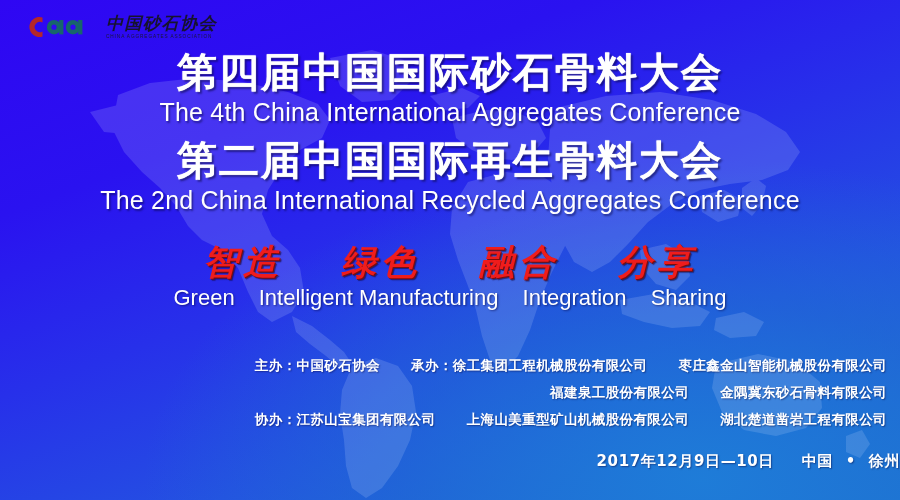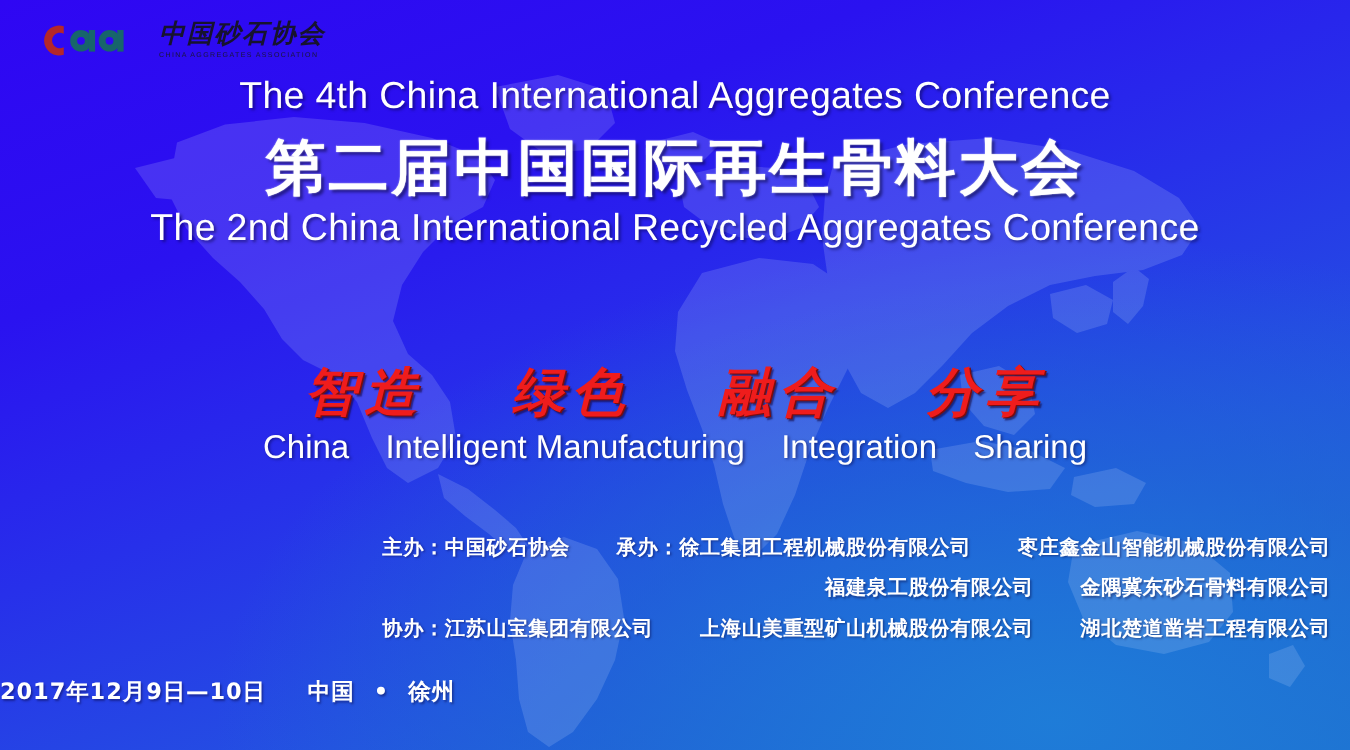--- a/index.html
+++ b/index.html
@@ -154,21 +154,21 @@
     text-shadow: 1px 1px 1.5px rgba(8,4,60,0.45);
   }
   .org-line .seg { margin: 0 13px; }
 
   
   .datebar {
     position: absolute;
     left: 0;
     top: 450px;
     width: 900px;
-    text-align: left;
+    text-align: right;
     font-family: "DejaVu Sans", "Liberation Sans", sans-serif;
     font-size: 15px;
     line-height: 22px;
     font-weight: bold;
     color: #ffffff;
     letter-spacing: 0.6px;
     white-space: nowrap;
     text-shadow: 1px 1px 1.5px rgba(8,4,60,0.45);
   }
   .datebar .venue { margin-left: 22px; }
@@ -217,35 +217,36 @@
       <path d="M55 8 a7.2 7.2 0 1 0 0 14.4 a7.2 7.2 0 0 0 0 -14.4 m0 4.6 a2.6 2.6 0 1 1 0 5.2 a2.6 2.6 0 0 1 0 -5.2" fill="#17656b"></path>
       <rect x="60.2" y="8" width="4.2" height="14.4" fill="#17656b"></rect>
     </svg>
     <div class="logo-cn">
       <div class="logo-cn-main">中国砂石协会</div>
       <div class="logo-cn-sub">CHINA AGGREGATES ASSOCIATION</div>
     </div>
   </div>
 
   <div class="headline">
+    <div class="title-cn">第四届中国国际砂石骨料大会</div>
     <div class="title-en">The 4th China International Aggregates Conference</div>
     <div class="gap-1"></div>
     <div class="title-cn">第二届中国国际再生骨料大会</div>
     <div class="title-en">The 2nd China International Recycled Aggregates Conference</div>
   </div>
 
   <div class="slogan-cn">
     <span class="slogan-word">智造</span>
     <span class="slogan-word">绿色</span>
     <span class="slogan-word">融合</span>
     <span class="slogan-word">分享</span>
   </div>
 
   <div class="slogan-en">
-    <span>China</span>
+    <span>Green</span>
     <span>Intelligent Manufacturing</span>
     <span>Integration</span>
     <span>Sharing</span>
   </div>
 
   <div class="orgs">
     <div class="org-line">
       <span class="seg">主办：中国砂石协会</span>
       <span class="seg">承办：徐工集团工程机械股份有限公司</span>
       <span class="seg">枣庄鑫金山智能机械股份有限公司</span>

